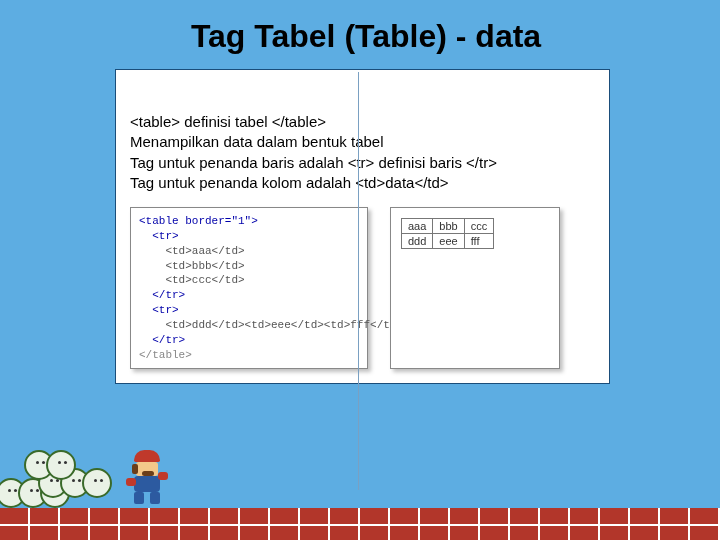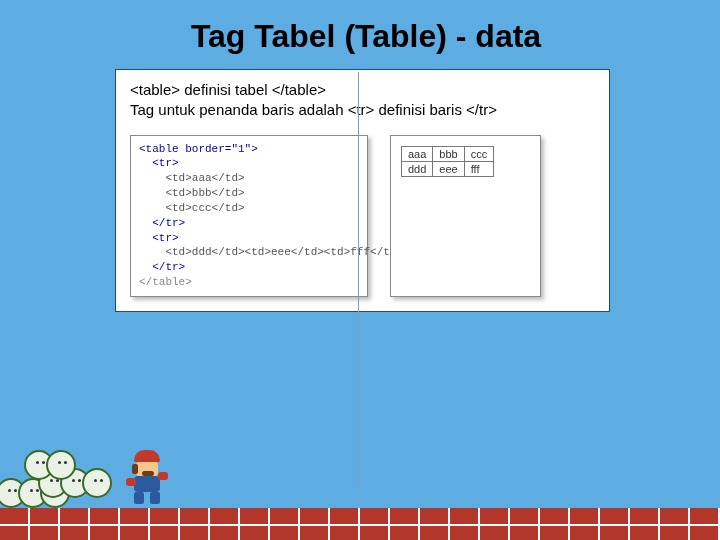--- a/index.html
+++ b/index.html
@@ -30,20 +30,21 @@
     top: 72px;
     width: 1px;
     height: 418px;
     background: #7aa0c2;
     z-index: 0;
   }
   .desc {
     font-size: 15px;
     color: #000;
     line-height: 1.35;
+    margin-top: 32px;
   }
   .figs {
     display: flex;
     gap: 22px;
     margin-top: 14px;
   }
   .fig {
     border: 1px solid #888;
     background: #fff;
     box-shadow: 3px 3px 4px rgba(0,0,0,0.25);
@@ -51,21 +52,21 @@
   }
   .fig.code {
     width: 238px;
     font-family: "Courier New", monospace;
     font-size: 11px;
     line-height: 1.35;
     color: #555;
     white-space: pre;
   }
   .fig.out {
-    width: 151px;
+    width: 170px;
     padding: 10px;
   }
   .mini-table {
     border-collapse: collapse;
   }
   .mini-table td {
     border: 1px solid #777;
     font-size: 11px;
     padding: 1px 6px;
     color: #333;
@@ -159,21 +160,23 @@
 </head>
 <body>
 
 <div class="vline"></div>
 
 <div class="slide-title">Tag Tabel (Table) - data</div>
 
 <div class="content-box">
   <div class="desc">
     <div>&lt;table&gt; definisi tabel &lt;/table&gt;</div>
+    <div>Menampilkan data dalam bentuk tabel</div>
     <div>Tag untuk penanda baris adalah &lt;tr&gt; definisi baris &lt;/tr&gt;</div>
+    <div>Tag untuk penanda kolom adalah &lt;td&gt;data&lt;/td&gt;</div>
   </div>
 
   <div class="figs">
     <div class="fig code"><span class="cblue">&lt;table border="1"&gt;</span>
 <span class="cblue">  &lt;tr&gt;</span>
 <span>    &lt;td&gt;aaa&lt;/td&gt;</span>
 <span>    &lt;td&gt;bbb&lt;/td&gt;</span>
 <span>    &lt;td&gt;ccc&lt;/td&gt;</span>
 <span class="cblue">  &lt;/tr&gt;</span>
 <span class="cblue">  &lt;tr&gt;</span>

